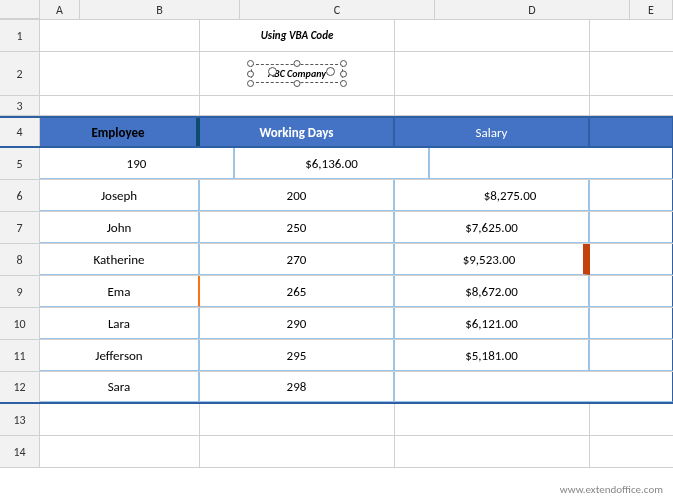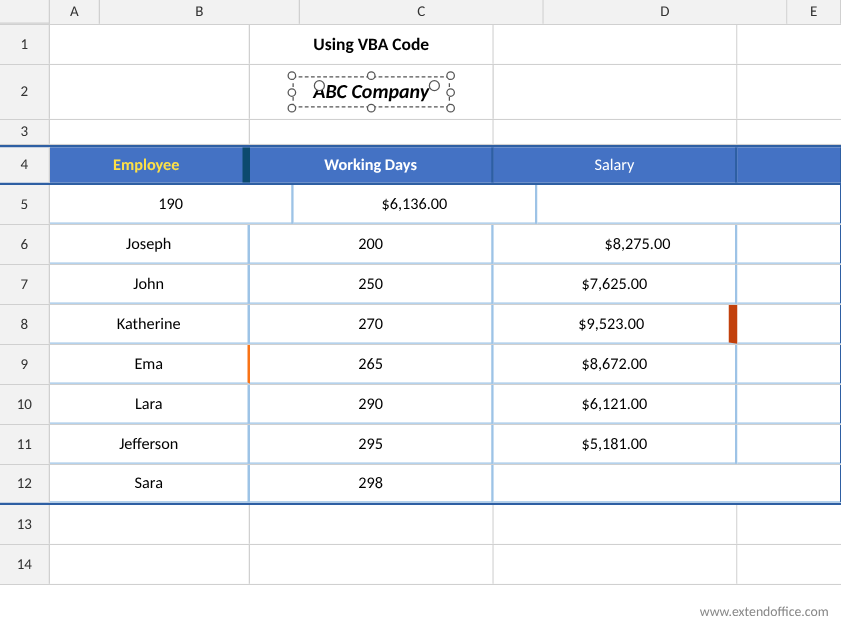--- a/index.html
+++ b/index.html
@@ -80,40 +80,41 @@
     }
 
     .cell-b { width: 160px; min-width: 160px; }
     .cell-c { width: 195px; min-width: 195px; }
     .cell-d { width: 195px; min-width: 195px; }
     .cell-e { flex: 1; background: #fff; border-right: none; }
 
     
     .title-cell {
       font-weight: bold;
-      font-size: 14px;
+      font-style: italic;
+      font-size: 11px;
       text-align: right;
     }
 
     
     .subtitle-container {
       position: relative;
       display: flex;
       align-items: center;
       justify-content: center;
       width: 100%;
       height: 100%;
     }
 
     .subtitle-box {
       border: 1.5px dashed #555;
       padding: 2px 16px;
       font-weight: bold;
       font-style: italic;
-      font-size: 16px;
+      font-size: 10px;
       position: relative;
     }
 
     
     .subtitle-box::before,
     .subtitle-box::after {
       content: '';
       position: absolute;
       width: 7px;
       height: 7px;
@@ -223,21 +224,21 @@
     <div class="row" style="height:20px;">
       <div class="row-num">3</div>
       <div class="cell cell-b"></div>
       <div class="cell cell-c"></div>
       <div class="cell cell-d"></div>
       <div class="cell cell-e"></div>
     </div>
 
     <div class="row header-row" style="border-bottom:2px solid #2e5fa3; border-top:2px solid #2e5fa3;">
       <div class="row-num">4</div>
-      <div class="cell cell-b" style="background:#4472c4;color:#fde047;font-weight:bold;border-right:6px solid #0c4a6e;text-align:center;">Employee</div>
+      <div class="cell cell-b" style="background:#4472c4;color:#000000;font-weight:bold;border-right:4px solid #0c4a6e;text-align:center;">Employee</div>
       <div class="cell cell-c" style="background:#4472c4;color:#fff;font-weight:bold;border-right:2px solid #2e5fa3;">Working Days</div>
       <div class="cell cell-d" style="background:#4472c4;color:#fff;font-weight:normal;border-right:2px solid #2e5fa3;">Salary</div>
       <div class="cell cell-e"></div>
     </div>
 
     <div class="row data-row">
       <div class="row-num">5</div>
       <div class="cell cell-c" style="border-right:2px solid #9dc3e6;">190</div>
       <div class="cell cell-d" style="border-right:2px solid #9dc3e6;">$6,136.00</div>
       <div class="cell cell-e"></div>

